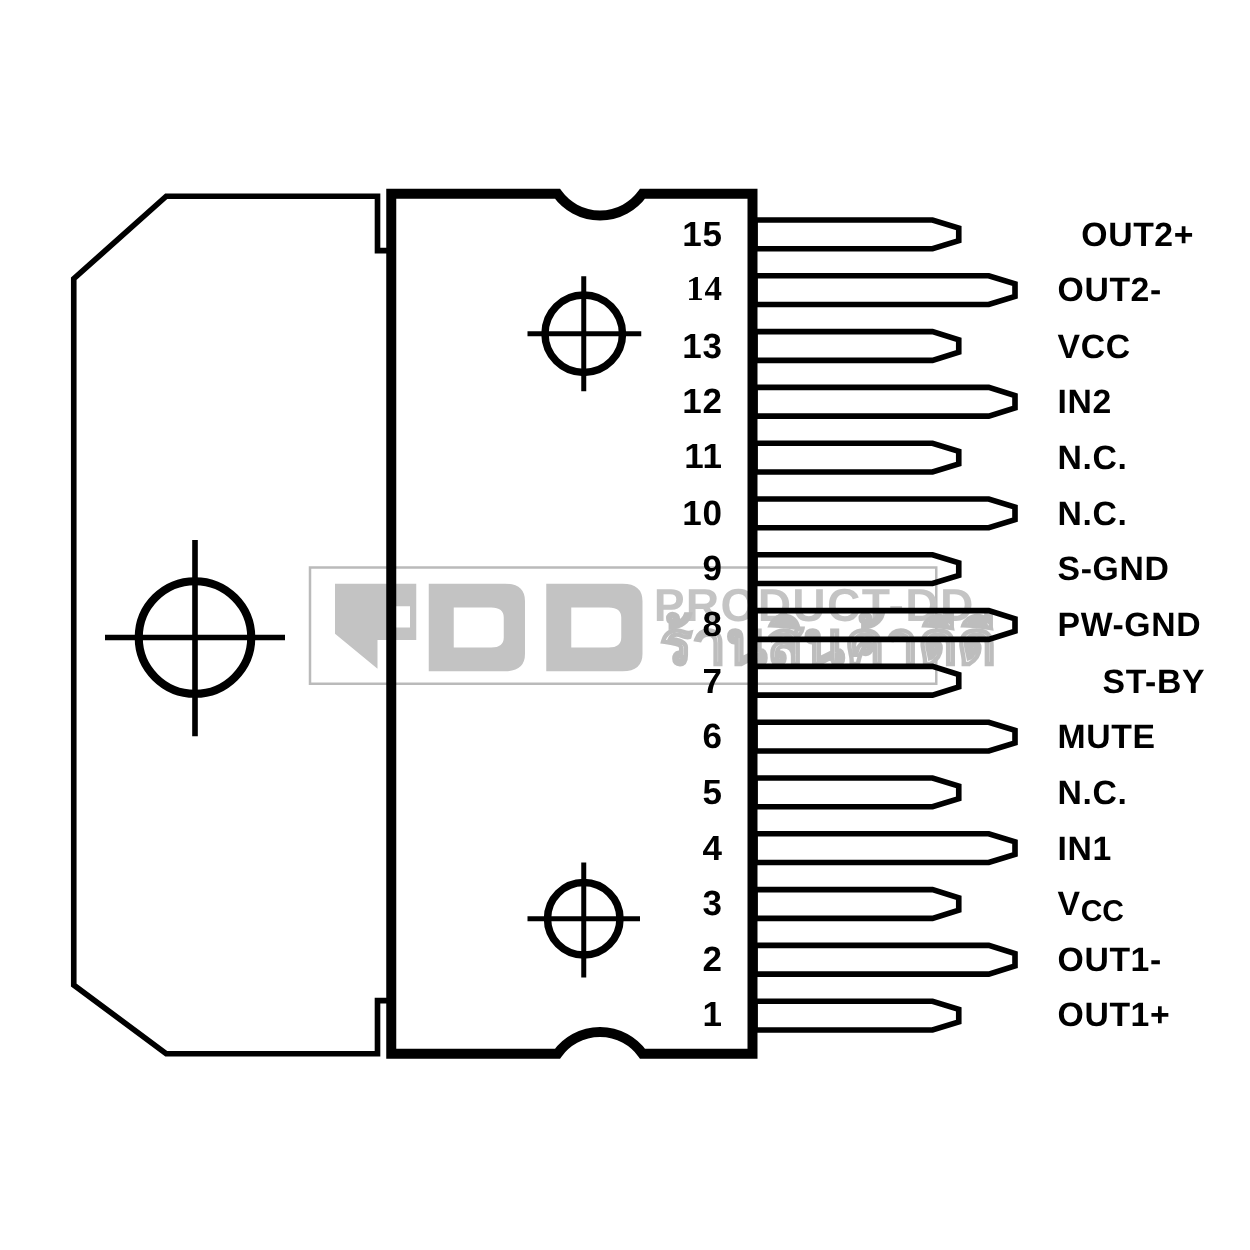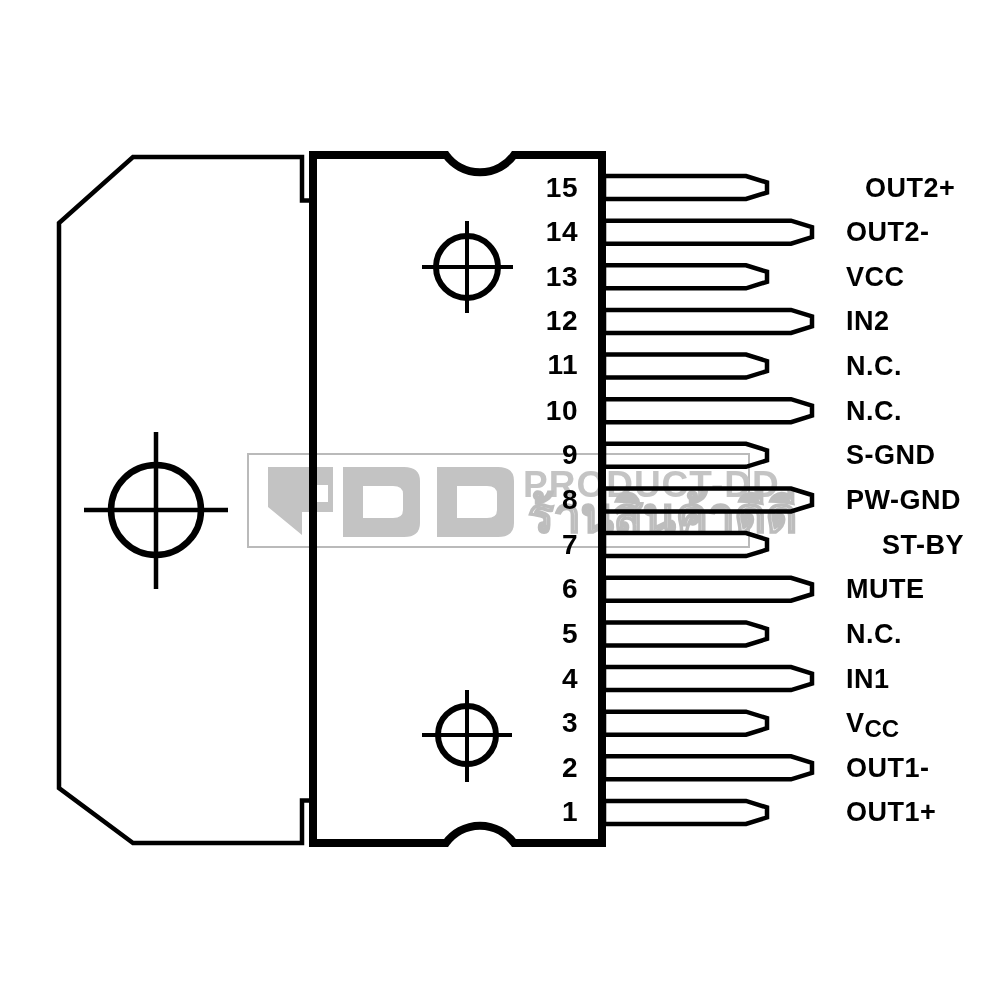--- a/index.html
+++ b/index.html
@@ -135,21 +135,21 @@
     <g>
       <circle cx="467" cy="735" r="29" fill="none" stroke="#000000" stroke-width="6"></circle>
       <line x1="422" y1="735" x2="512" y2="735" stroke="#000000" stroke-width="4"></line>
       <line x1="467" y1="690" x2="467" y2="782" stroke="#000000" stroke-width="4"></line>
     </g>
   </svg>
 
   <div id="pin-text-layer">
       <div class="pin-number" style="top: 172.5px;">15</div>
       <div class="pin-label" style="top: 172.5px; margin-left: 19px;"><span>OUT2+</span></div>
-      <div class="pin-number" style="top: 217.14px;">14</div>
+      <div class="pin-number" style="top: 217.14px; font-family: Liberation Serif, serif;">14</div>
       <div class="pin-label" style="top: 217.14px;"><span>OUT2-</span></div>
       <div class="pin-number" style="top: 261.78px;">13</div>
       <div class="pin-label" style="top: 261.78px;"><span>VCC</span></div>
       <div class="pin-number" style="top: 306.42px;">12</div>
       <div class="pin-label" style="top: 306.42px;"><span>IN2</span></div>
       <div class="pin-number" style="top: 350px; text-align: right;">11</div>
       <div class="pin-label" style="top: 351.06px;"><span>N.C.</span></div>
       <div class="pin-number" style="top: 395.7px;">10</div>
       <div class="pin-label" style="top: 395.7px;"><span>N.C.</span></div>
       <div class="pin-number" style="top: 440.34px;">9</div>

